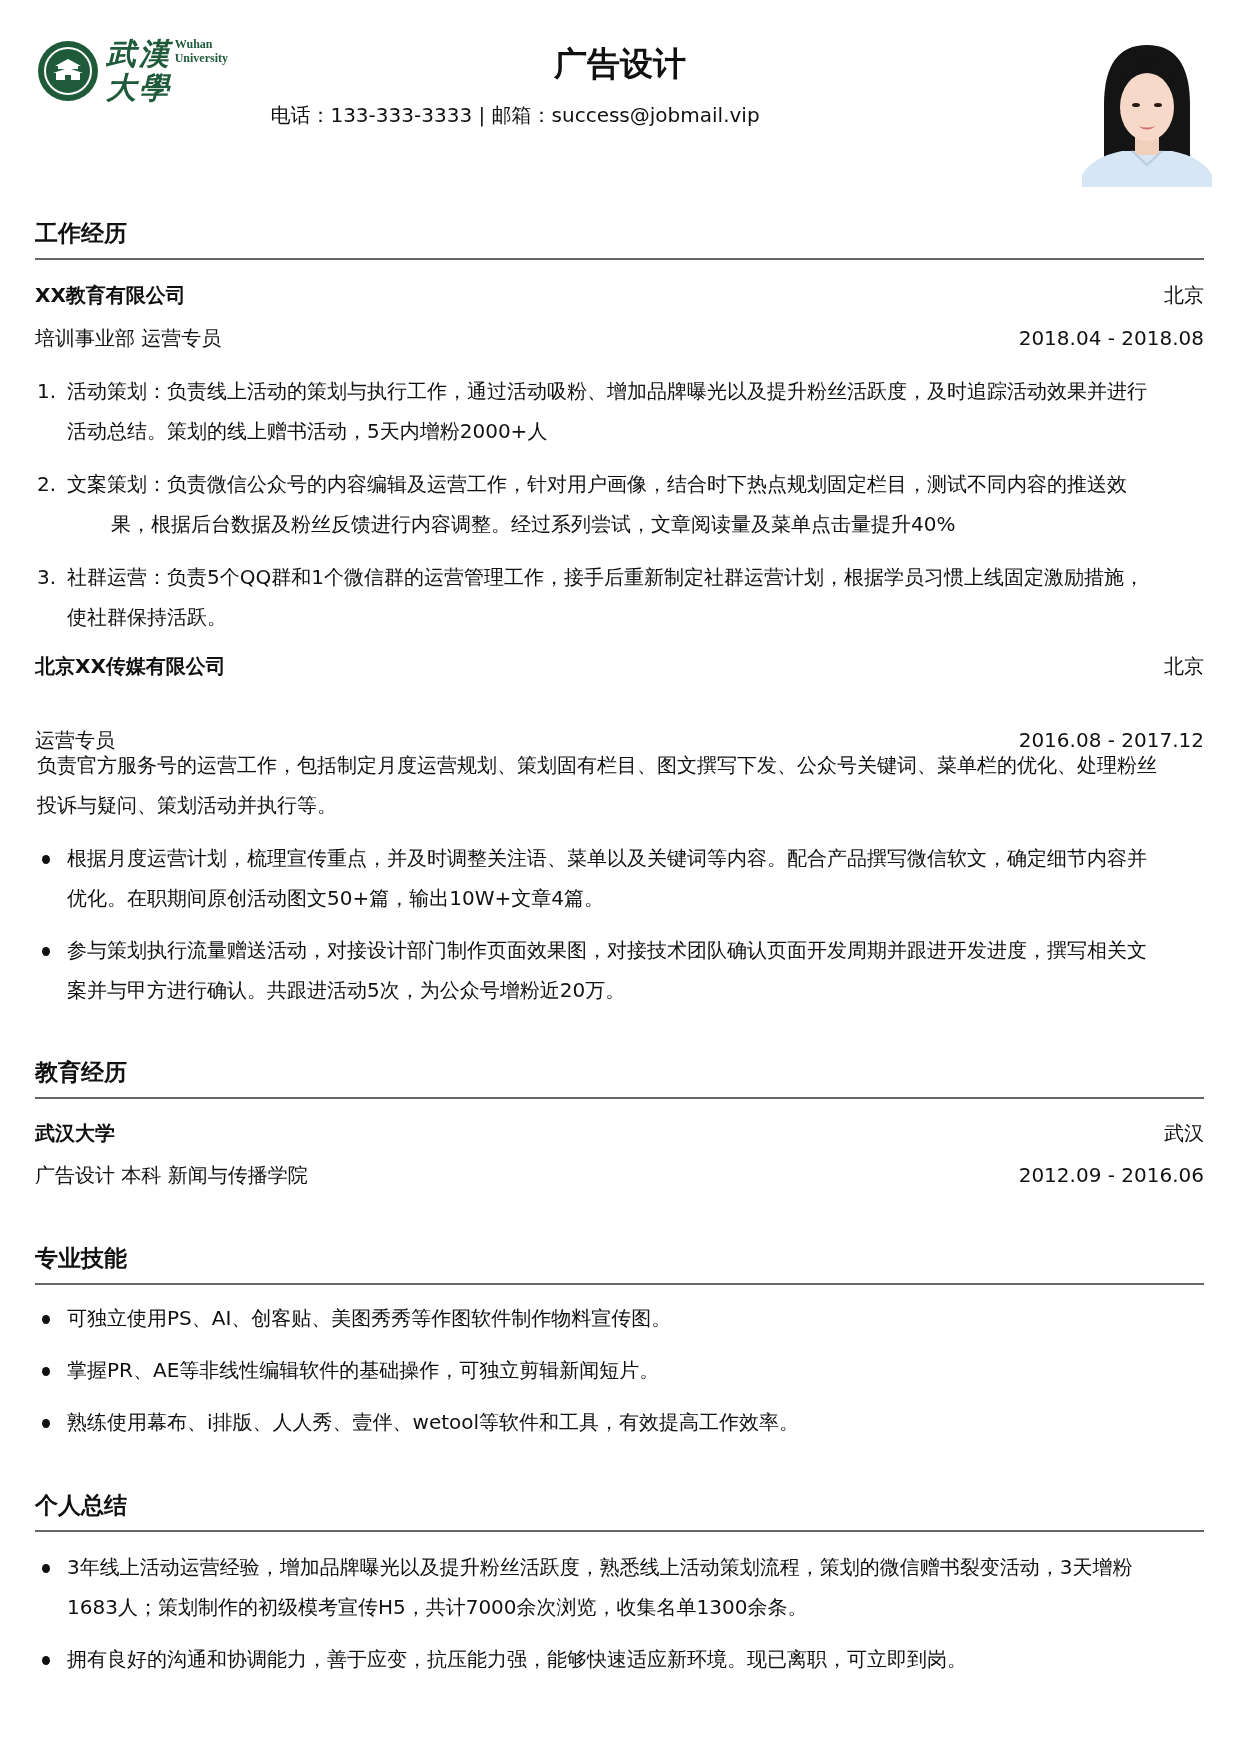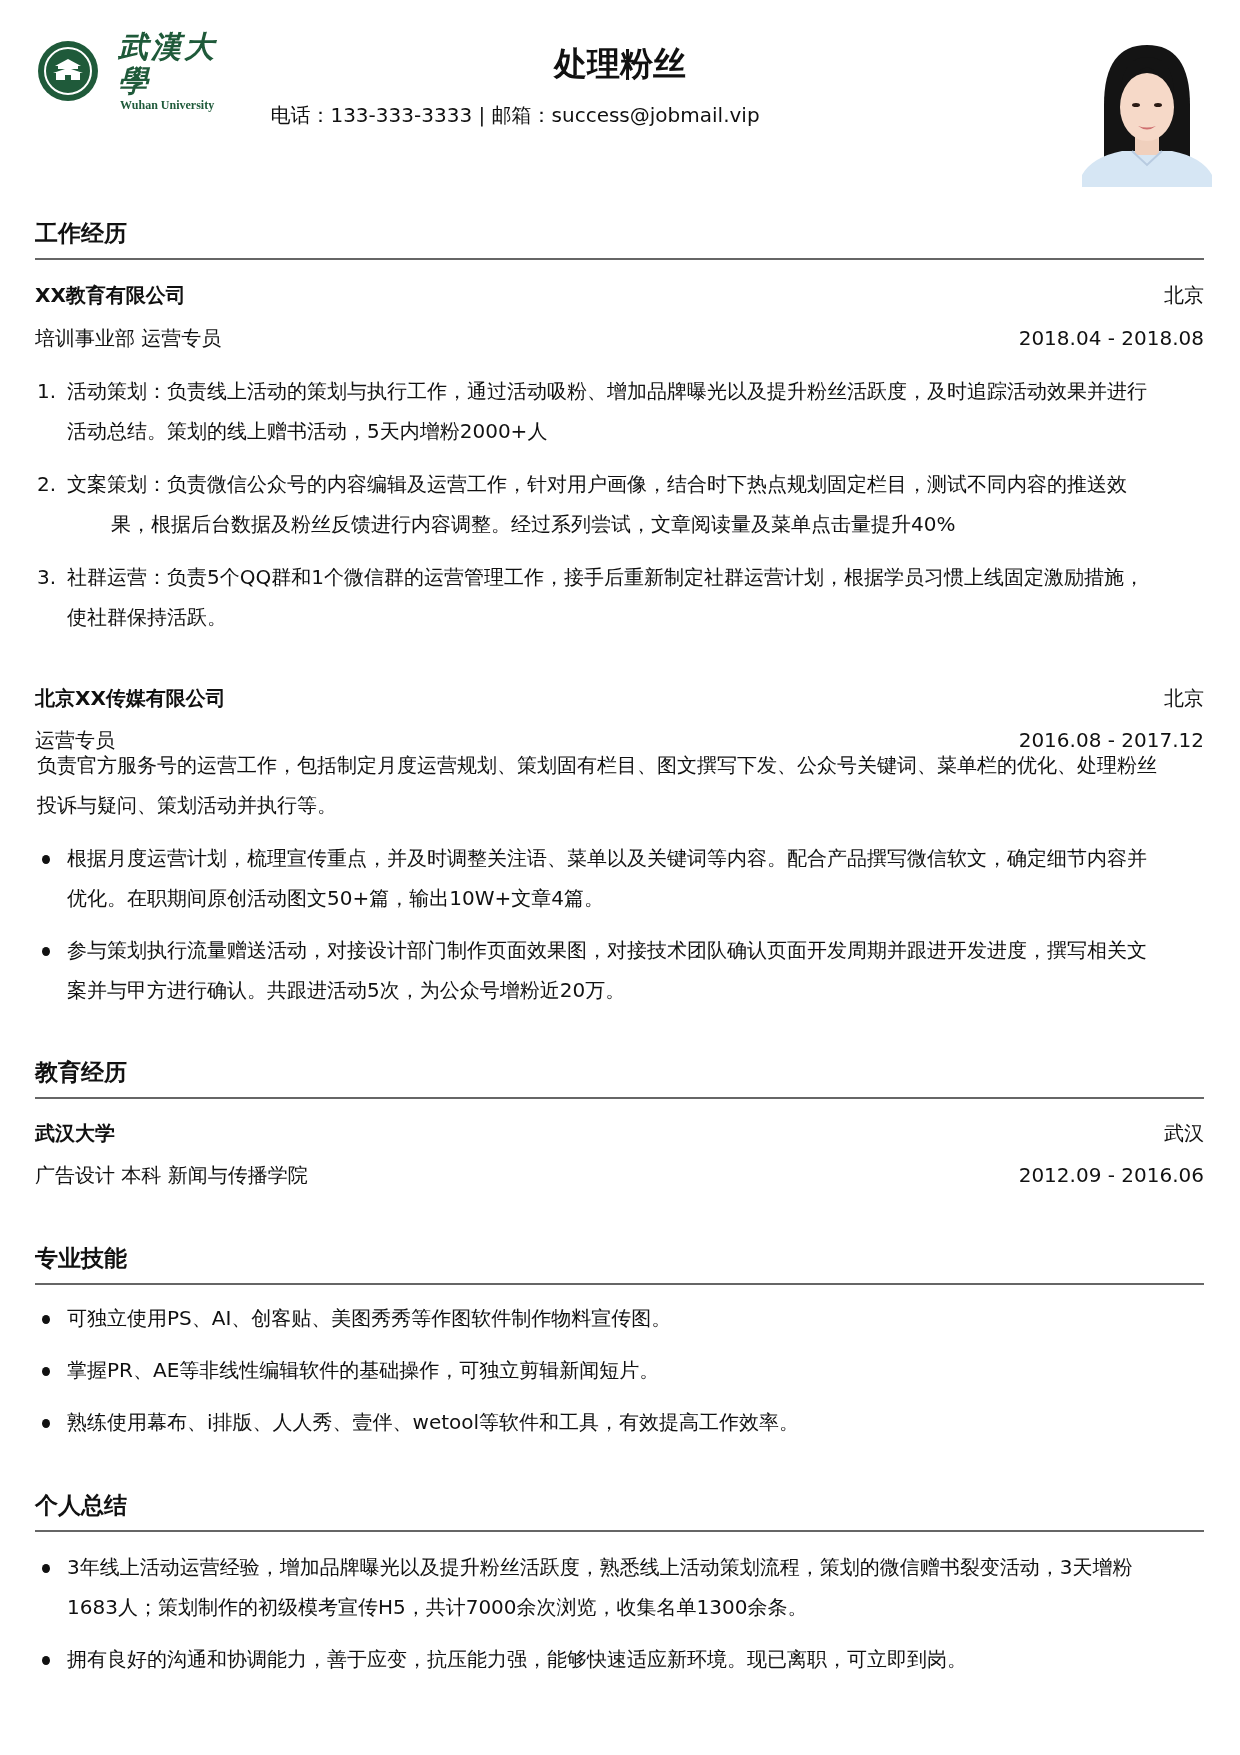--- a/index.html
+++ b/index.html
@@ -8,21 +8,21 @@
     font-family: "DejaVu Sans", "Liberation Sans", sans-serif;
     color: #111111;
   }
   .page { position: absolute; left: 0; top: 0; width: 1240px; height: 1755px; }
 
   
   .logo { position: absolute; left: 38px; top: 38px; width: 190px; height: 66px; display: flex; align-items: center; }
   .logo-seal { width: 60px; height: 60px; border-radius: 50%; background: #1f5a3a; position: relative; flex: none; }
   .logo-seal::before { content: ""; position: absolute; left: 6px; top: 6px; width: 44px; height: 44px; border-radius: 50%; border: 2px solid #ffffff; }
   .logo-seal .bldg { position: absolute; left: 15px; top: 18px; width: 30px; height: 22px; }
-  .logo-text { margin-left: 20px; display: flex; flex-direction: column; align-items: flex-start; }
+  .logo-text { margin-left: 8px; display: flex; flex-direction: row; align-items: flex-start; }
   .logo-cn { font-family: "DejaVu Serif", "Liberation Serif", serif; font-size: 30px; color: #1f5a3a; font-style: italic; letter-spacing: 3px; line-height: 34px; font-weight: bold; }
   .logo-en { font-family: "Liberation Serif", "DejaVu Serif", serif; font-size: 12px; color: #1f5a3a; font-weight: bold; line-height: 14px; margin-left: 2px; }
 
   .title { position: absolute; left: 0; width: 1240px; top: 42px; text-align: center; font-size: 33px; font-weight: bold; line-height: 44px; color: #111; }
   .contact { position: absolute; left: 0; width: 1030px; top: 101px; text-align: center; font-size: 20px; line-height: 28px; color: #111; }
 
   .photo { position: absolute; left: 1082px; top: 35px; width: 130px; height: 152px; background: #ffffff; overflow: hidden; }
   .sec-title { position: absolute; left: 35px; font-size: 23px; font-weight: bold; line-height: 30px; color: #111; }
   .rule { position: absolute; left: 35px; width: 1169px; height: 2px; background: #666666; }
   .row { position: absolute; left: 35px; width: 1169px; display: flex; justify-content: space-between; font-size: 20px; line-height: 28px; }
@@ -45,21 +45,21 @@
         <rect x="3" y="14" width="24" height="7" fill="#ffffff"></rect>
         <rect x="12" y="16" width="6" height="5" fill="#1f5a3a"></rect>
       </svg>
     </div>
     <div class="logo-text">
       <span class="logo-cn">武漢大學</span>
       <span class="logo-en">Wuhan University</span>
     </div>
   </div>
 
-  <div class="title">处理粉丝</div>
+  <div class="title">广告设计</div>
   <div class="contact">电话：133-333-3333 | 邮箱：success@jobmail.vip</div>
 
   <div class="photo">
     <svg width="130" height="152" viewBox="0 0 130 152">
       <rect width="130" height="152" fill="#ffffff"></rect>
       <path d="M22 150 L22 70 Q22 10 65 10 Q108 10 108 70 L108 150 Z" fill="#141414"></path>
       <path d="M0 152 L0 140 Q10 122 40 116 L90 116 Q120 122 130 140 L130 152 Z" fill="#d6e6f4"></path>
       <rect x="53" y="98" width="24" height="22" fill="#f0d0bd"></rect>
       <ellipse cx="65" cy="72" rx="27" ry="34" fill="#f6d9c8"></ellipse>
       <path d="M38 60 Q40 22 65 22 Q92 22 92 60 Q82 38 65 32 Q48 38 38 60 Z" fill="#141414"></path>
@@ -87,21 +87,21 @@
   <span class="line" style="left:67px; top:417px;">活动总结。策划的线上赠书活动，5天内增粉2000+人</span>
 
   <span class="num" style="top:470px;">2.</span>
   <span class="line" style="left:67px; top:470px;">文案策划：负责微信公众号的内容编辑及运营工作，针对用户画像，结合时下热点规划固定栏目，测试不同内容的推送效</span>
   <span class="line" style="left:67px; top:510px;margin-left:44px;">果，根据后台数据及粉丝反馈进行内容调整。经过系列尝试，文章阅读量及菜单点击量提升40%</span>
 
   <span class="num" style="top:563px;">3.</span>
   <span class="line" style="left:67px; top:563px;">社群运营：负责5个QQ群和1个微信群的运营管理工作，接手后重新制定社群运营计划，根据学员习惯上线固定激励措施，</span>
   <span class="line" style="left:67px; top:603px;">使社群保持活跃。</span>
 
-  <div class="row bold" style="top:684px;">
+  <div class="row bold" style="top:652px;">
     <span class="l">北京XX传媒有限公司</span>
     <span>北京</span>
   </div>
   <div class="row" style="top:726px;">
     <span>运营专员</span>
     <span>2016.08 - 2017.12</span>
   </div>
 
   <span class="line" style="left:37px; top:751px;">负责官方服务号的运营工作，包括制定月度运营规划、策划固有栏目、图文撰写下发、公众号关键词、菜单栏的优化、处理粉丝</span>
   <span class="line" style="left:37px; top:791px;">投诉与疑问、策划活动并执行等。</span>

